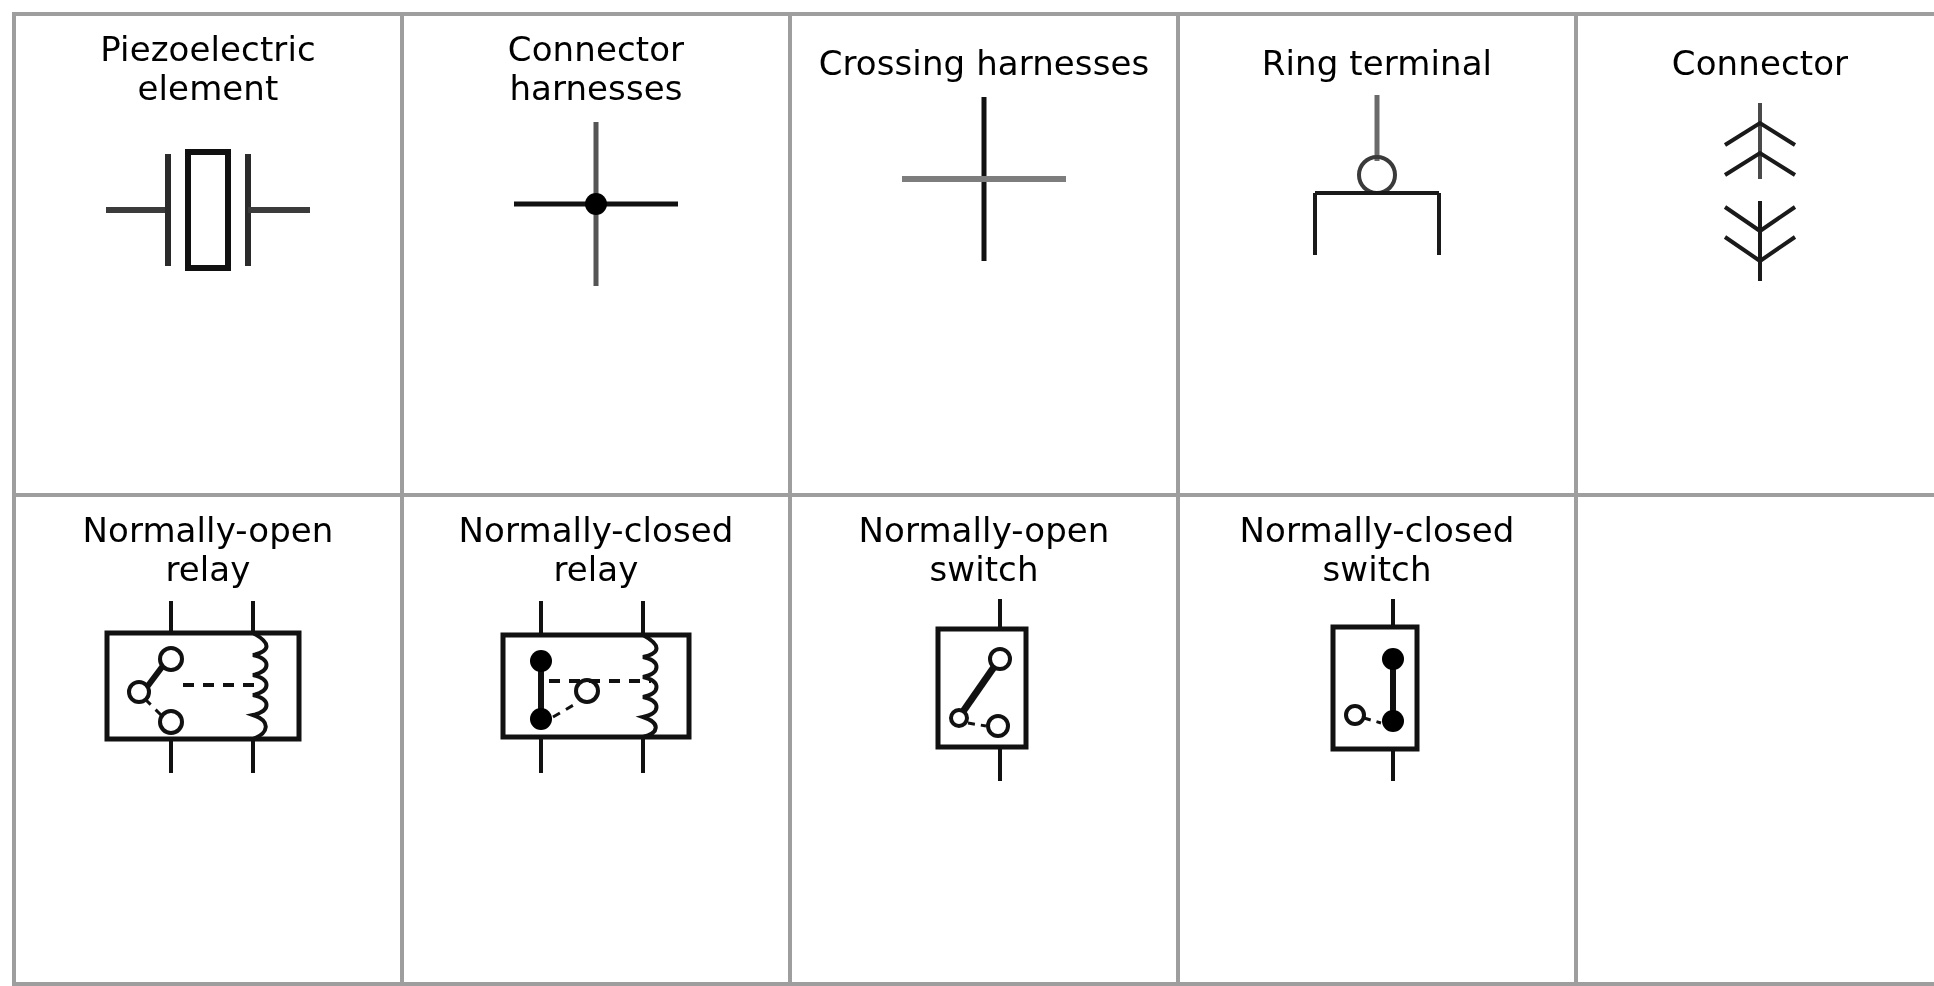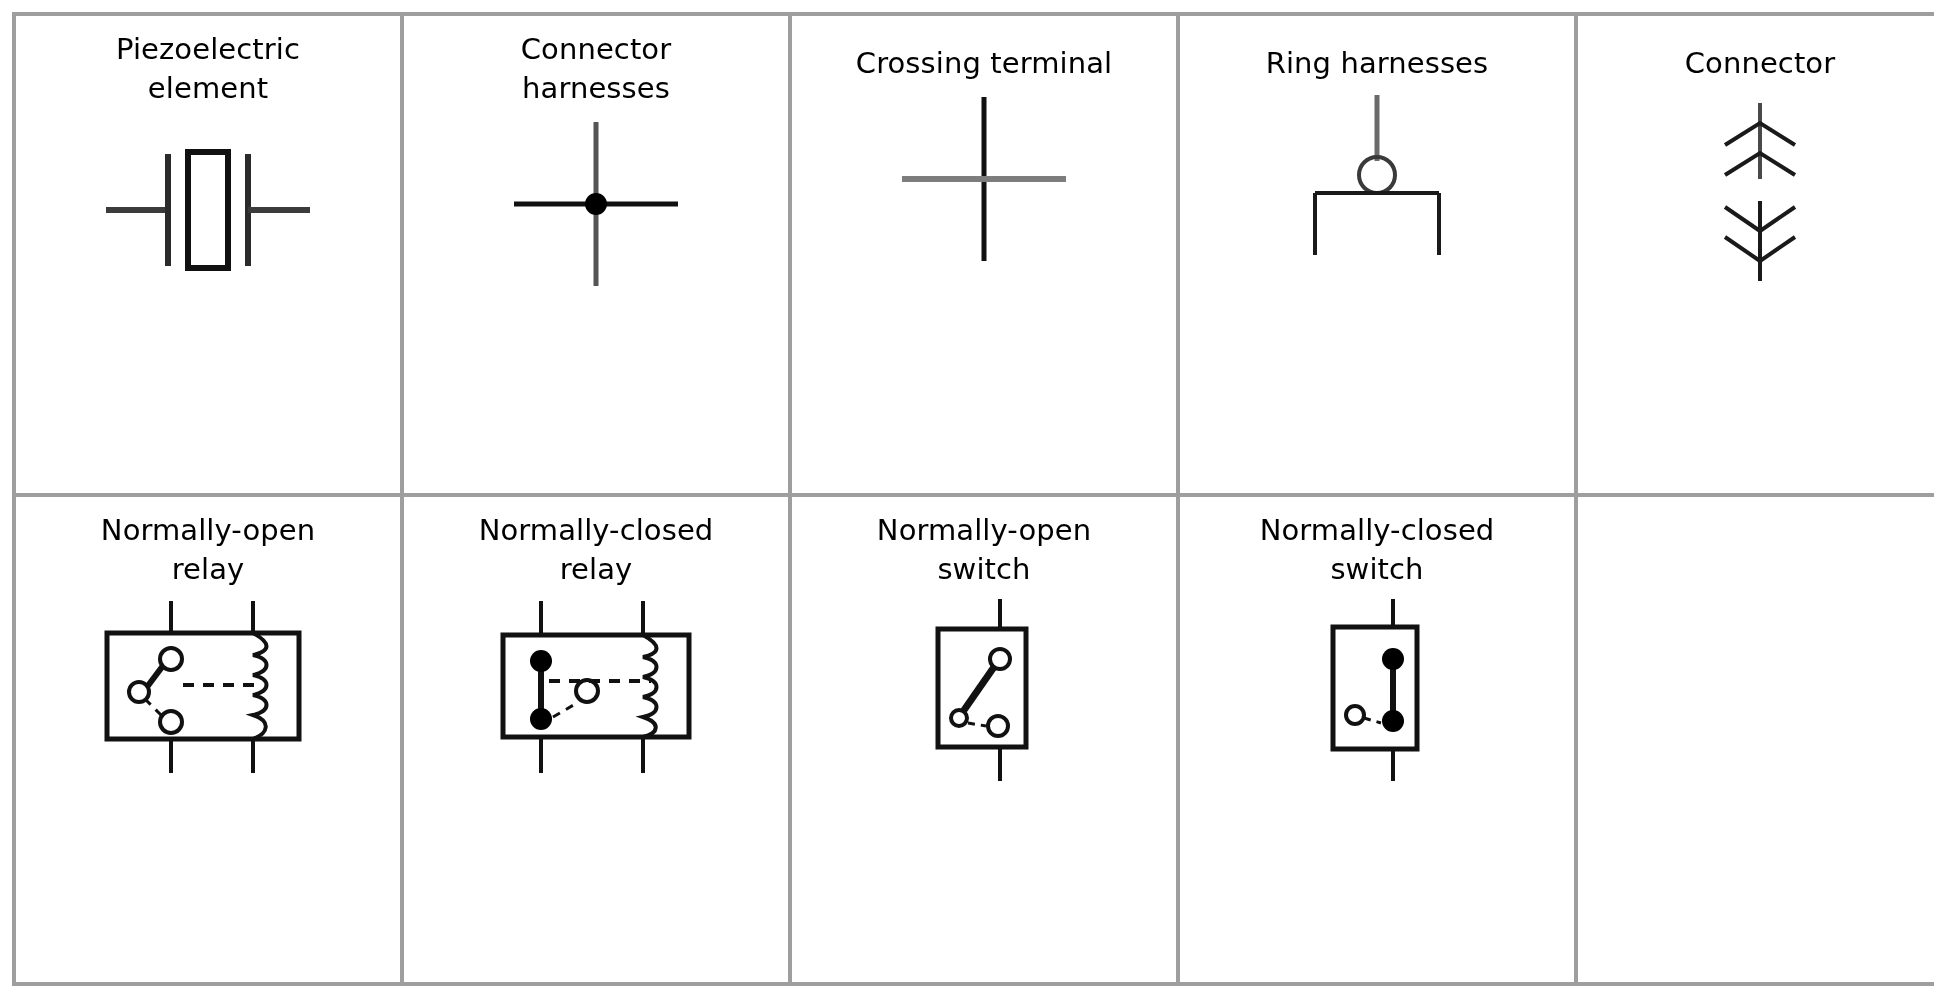--- a/index.html
+++ b/index.html
@@ -54,21 +54,21 @@
   .cell-inner {
     position: relative;
     width: 100%;
     height: 100%;
     display: block;
   }
 
   .cell-label {
     display: block;
     text-align: center;
-    font-size: 29px;
+    font-size: 34px;
     line-height: 39px;
     font-family: "DejaVu Sans", sans-serif;
     color: #000000;
     padding: 14px 6px 0 6px;
     white-space: pre-line;
     letter-spacing: 0.1px;
   }
 
   .cell-label.single { padding-top: 28px; }
 
@@ -129,33 +129,33 @@
                 <line x1="90" y1="8" x2="90" y2="172" stroke="#555555" stroke-width="5"></line>
                 <line x1="8" y1="90" x2="172" y2="90" stroke="#111111" stroke-width="5"></line>
                 <circle cx="90" cy="90" r="11" fill="#000000"></circle>
               </svg>
             </div>
           </div>
         </td>
 
         <td class="col-3">
           <div class="cell-inner">
-            <div class="cell-label single">Crossing terminal</div>
+            <div class="cell-label single">Crossing harnesses</div>
             <div class="art-wrap art-pad-c">
               <svg class="symbol-art" width="180" height="180" viewBox="0 0 180 180">
                 <line x1="90" y1="8" x2="90" y2="172" stroke="#111111" stroke-width="5"></line>
                 <line x1="8" y1="90" x2="172" y2="90" stroke="#7d7d7d" stroke-width="6"></line>
               </svg>
             </div>
           </div>
         </td>
 
         <td class="col-4">
           <div class="cell-inner">
-            <div class="cell-label single">Ring harnesses</div>
+            <div class="cell-label single">Ring terminal</div>
             <div class="art-wrap art-pad-c">
               <svg class="symbol-art" width="180" height="180" viewBox="0 0 180 180">
 
                 <line x1="90" y1="6" x2="90" y2="72" stroke="#6a6a6a" stroke-width="5"></line>
 
                 <circle cx="90" cy="86" r="18" fill="none" stroke="#3a3a3a" stroke-width="4"></circle>
 
                 <line x1="28" y1="104" x2="152" y2="104" stroke="#1a1a1a" stroke-width="4"></line>
                 <line x1="28" y1="104" x2="28" y2="166" stroke="#1a1a1a" stroke-width="4"></line>
                 <line x1="152" y1="104" x2="152" y2="166" stroke="#1a1a1a" stroke-width="4"></line>

